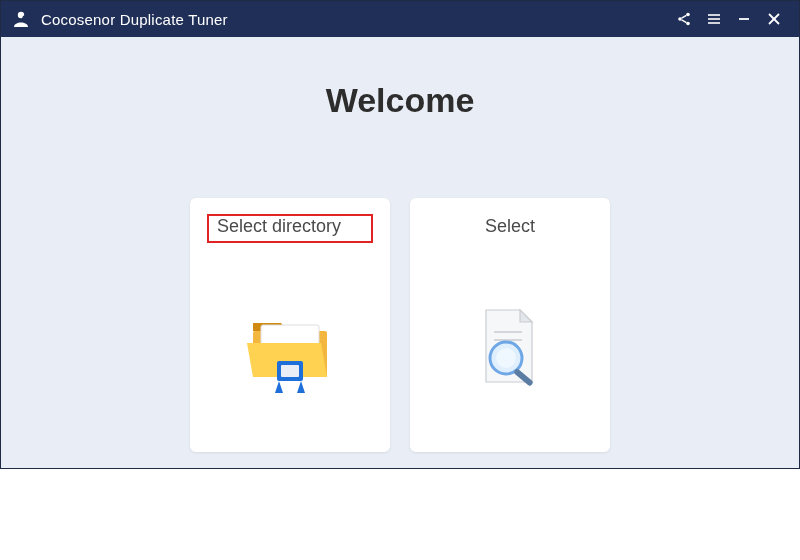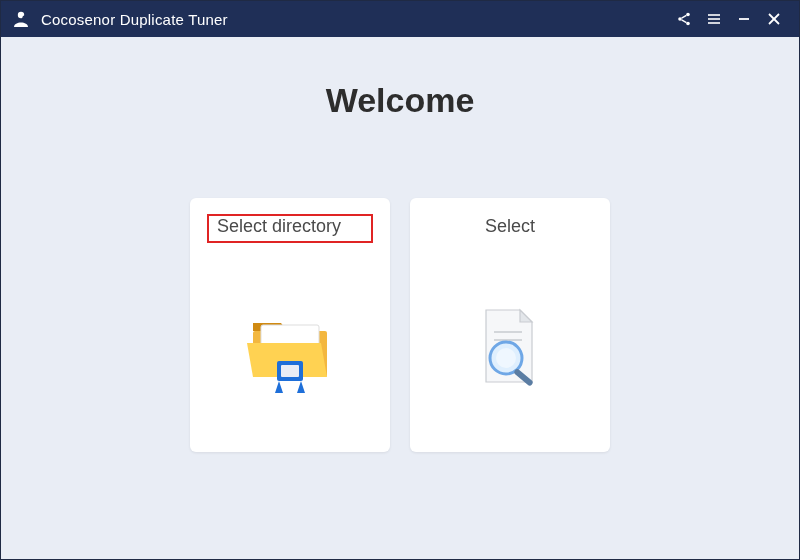--- a/index.html
+++ b/index.html
@@ -1,18 +1,18 @@
 <!DOCTYPE html>
 <html><head>
 <meta charset="utf-8">
 <style>
   * { box-sizing: border-box; margin: 0; padding: 0; }
   html, body { width: 800px; height: 560px; overflow: hidden; font-family: "Segoe UI", Arial, sans-serif; }
   .window {
-    width: 800px; height: 560px;
+    width: 800px; height: 469px;
     border: 1px solid #1f2a44;
     background: #e9edf5;
     display: flex; flex-direction: column;
   }
   .titlebar {
     height: 36px;
     background: #1f2f57;
     color: #ffffff;
     display: flex; align-items: center;
     padding: 0 10px;

